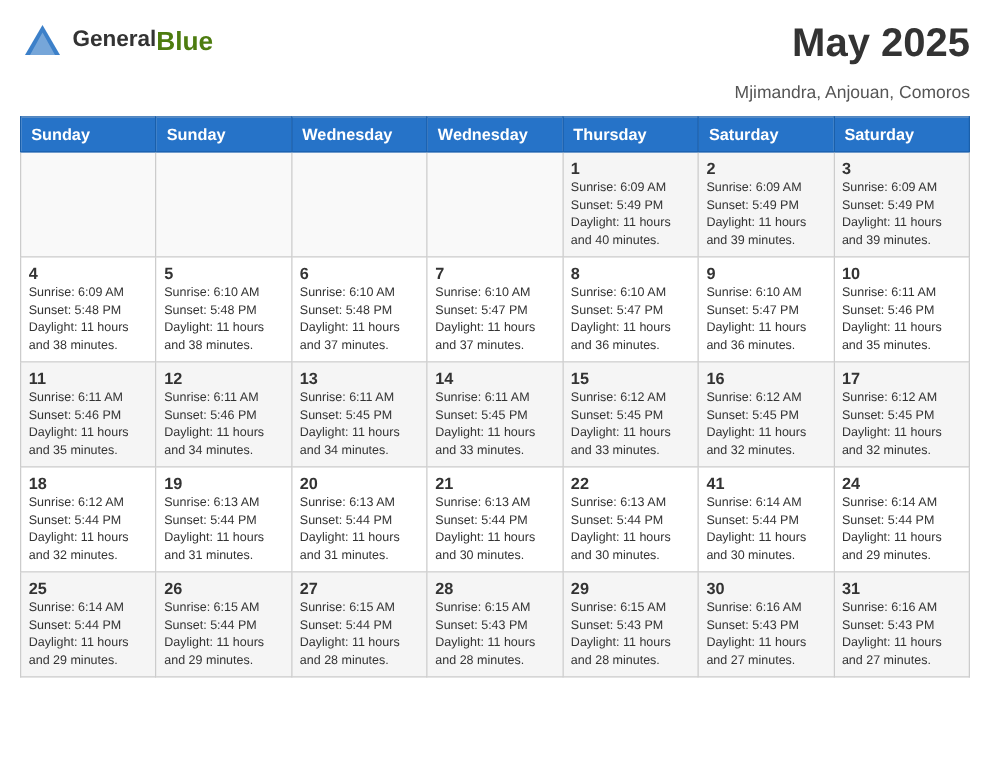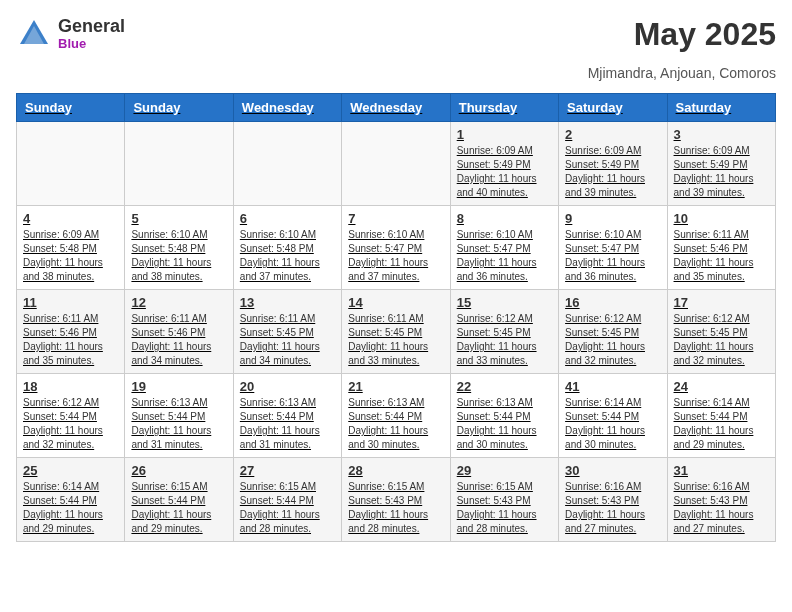--- a/index.html
+++ b/index.html
@@ -16,32 +16,32 @@
       align-items: flex-start;
       margin-bottom: 12px;
     }
     .logo {
       display: flex;
       align-items: center;
       gap: 6px;
     }
     .logo-text {
       display: flex;
-      flex-direction: column;
+      flex-direction: row;
       line-height: 1.1;
     }
     .logo-text .general {
       font-size: 18px;
       font-weight: bold;
       color: #333;
     }
     .logo-text .blue {
-      font-size: 13px;
-      font-weight: bold;
-      color: #a21caf;
+      font-size: 21px;
+      font-weight: bold;
+      color: #4d7c0f;
     }
     .logo-icon {
       width: 36px;
       height: 36px;
     }
     .title-area {
       text-align: right;
     }
     .month-title {
       font-size: 32px;
@@ -50,21 +50,20 @@
     }
     .location {
       font-size: 14px;
       color: #555;
       margin-top: 12px;
     }
     table {
       width: 100%;
       border-collapse: collapse;
       table-layout: fixed;
-      text-decoration: underline;
     }
     thead tr th {
       background-color: #2673c8;
       color: #fff;
       text-align: left;
       padding: 6px 8px;
       font-size: 13px;
       font-weight: bold;
       border: 1px solid #1a5faa;
     }

